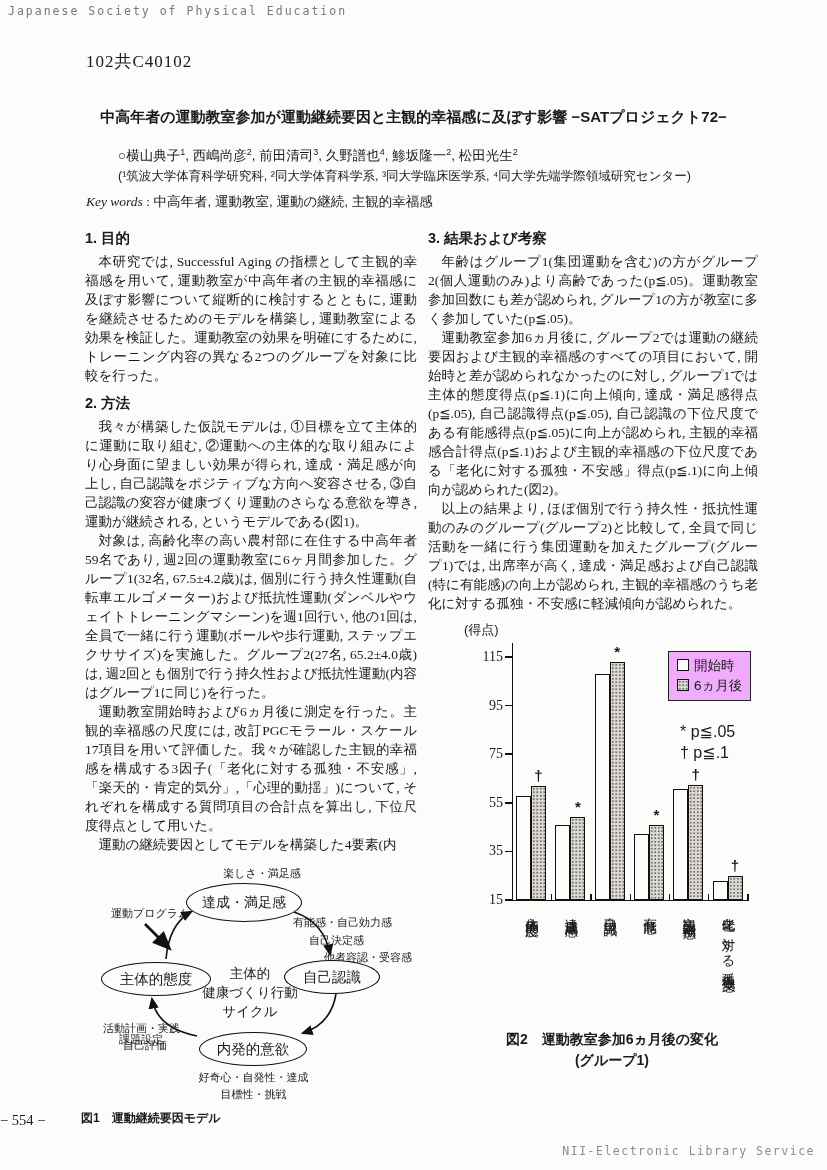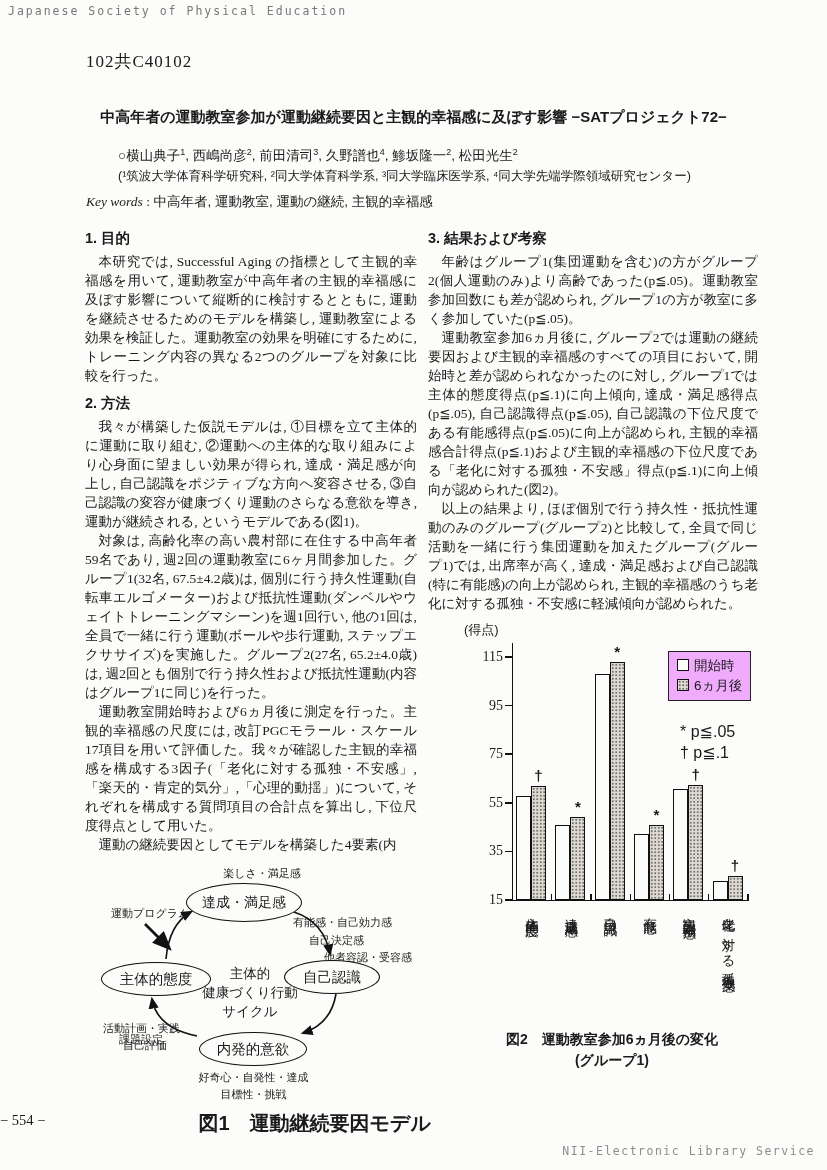--- a/index.html
+++ b/index.html
@@ -35,22 +35,22 @@
   .n-bottom{left:118px;top:166px;width:106px;height:32px;}
   .dlabel{position:absolute;z-index:1;font-size:11px;white-space:nowrap;}
   .d-top{left:115px;top:0;width:132px;text-align:center;}
   .d-prog{left:30px;top:40px;}
   .d-r0{left:212px;top:49px;}  .d-r1{left:228px;top:67px;}  .d-r2{left:243px;top:84px;}
   .d-l0{left:38px;top:138px;margin-top:28px;}  .d-l1{left:22px;top:155px;}  .d-l2{left:42px;top:172px;}
   .d-b0{left:100px;top:204px;width:145px;text-align:center;}
   .d-b1{left:120px;top:221px;width:105px;text-align:center;}
   .d-center{position:absolute;left:120px;top:98px;width:98px;text-align:center;
             font-size:13.5px;line-height:19px;z-index:1;}
-  .figcap1{position:absolute;left:0;top:244px;width:350px;text-align:right;
-           font-family:"Liberation Sans",sans-serif;font-weight:bold;font-size:20px;}
+  .figcap1{position:absolute;left:0;top:244px;width:350px;text-align:left;
+           font-family:"Liberation Sans",sans-serif;font-weight:bold;font-size:12px;}
   
   .fig2{position:relative;width:310px;height:478px;margin:8px 0 0 28px;
         font-family:"Liberation Sans",sans-serif;}
   .ylab{position:absolute;left:8px;top:0;font-size:13px;}
   .plot{position:absolute;left:56px;top:22px;width:236px;height:257px;
         border-left:1.6px solid #111;border-bottom:1.6px solid #111;}
   .ytick{position:absolute;left:-8px;width:8px;height:1.6px;background:#111;}
   .ylabel{position:absolute;left:-44px;width:34px;text-align:right;font-size:14px;
           font-family:"Liberation Serif",serif;}
   .gtick{position:absolute;bottom:0;width:1.4px;height:6px;background:#111;}

